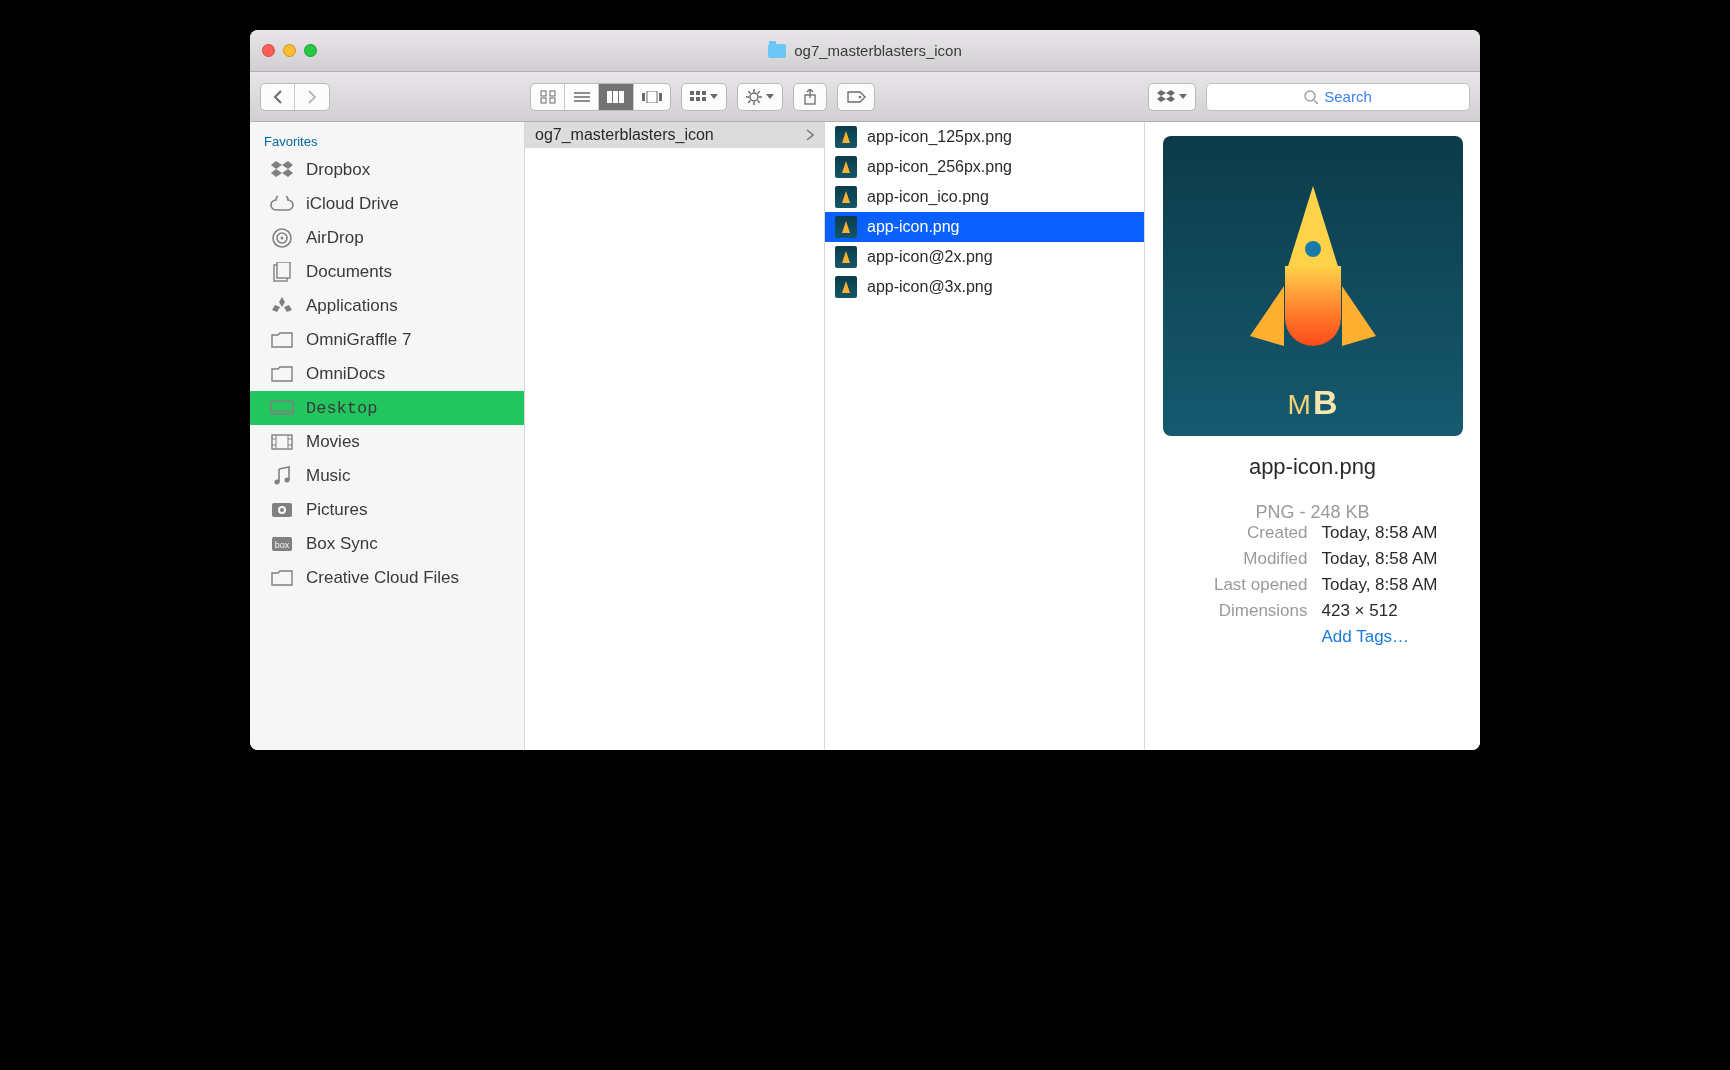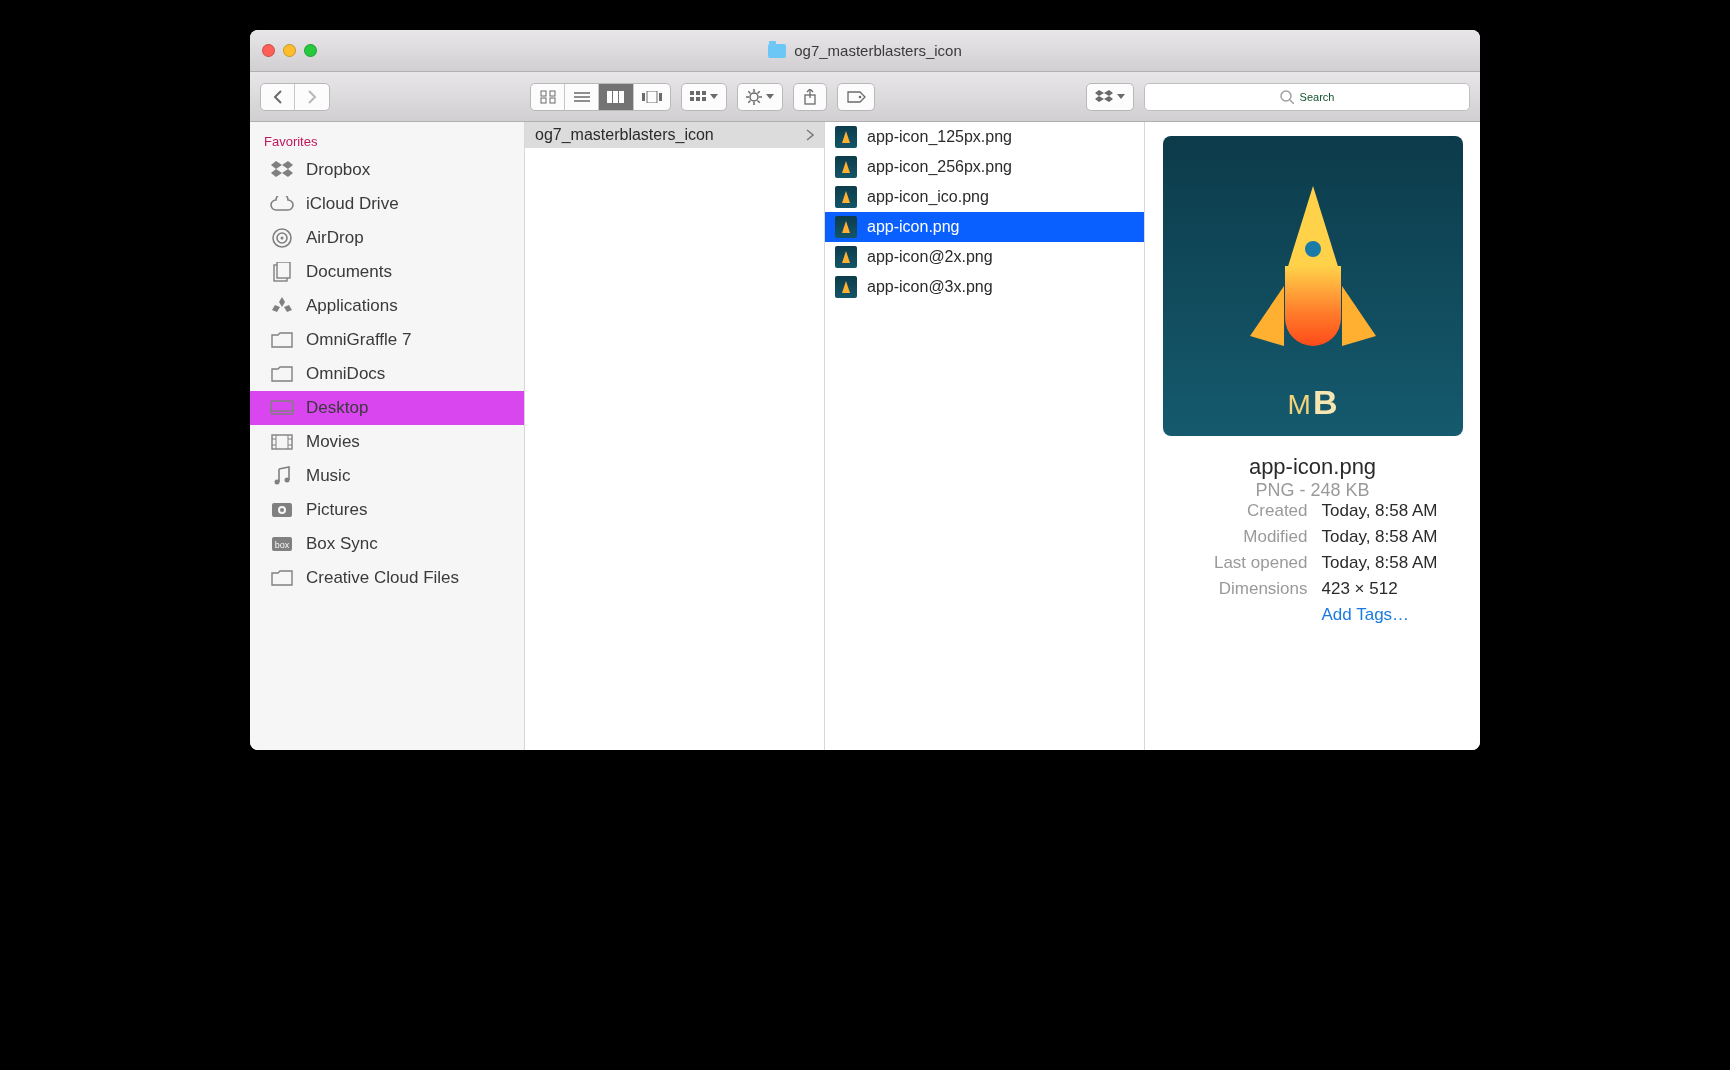--- a/index.html
+++ b/index.html
@@ -83,52 +83,52 @@
   justify-content: center;
   border-right: 1px solid #c8c8c8;
   color: #5a5a5a;
   padding: 0 8px;
 }
 .btn:last-child { border-right: none; }
 .btn.active { background: #737373; color: #fff; }
 .btn.single { border: 1px solid #b8b8b8; border-radius: 5px; background: #fcfcfc; height: 28px; }
 .toolbar-spacer { flex: 1; }
 .search-field {
-  width: 326px; height: 28px; background: #fff; border: 1px solid #c0c0c0;
+  width: 264px; height: 28px; background: #fff; border: 1px solid #c0c0c0;
   border-radius: 5px; display: flex; align-items: center; justify-content: center;
-  color: #14532d; font-size: 11px; gap: 6px;
+  color: #3b82f6; font-size: 15px; gap: 6px;
 }
 
 .body {
   flex: 1;
   display: flex;
   overflow: hidden;
 }
 
 .sidebar {
   width: 275px;
   background: #f6f6f6;
   border-right: 1px solid #d8d8d8;
   padding-top: 6px;
   overflow: hidden;
 }
 .sb-header {
   font-size: 13px;
-  color: #be185d;
+  color: #0369a1;
   padding: 6px 14px 4px;
 }
 .sb-item {
   display: flex;
   align-items: center;
   gap: 12px;
   padding: 7px 14px 7px 20px;
   font-size: 17px;
   color: #3a3a3a;
 }
-.sb-item.selected { background: #d946ef; }
+.sb-item.selected { background: #22c55e; font-family: Liberation Mono, monospace; }
 .sb-icon {
   width: 24px; height: 20px; display: flex; align-items: center; justify-content: center;
   color: #808080;
   text-align: right;
 }
 
 .columns {
   flex: 1;
   display: flex;
 }
@@ -196,21 +196,21 @@
   border-top: 50px solid transparent; border-bottom: 10px solid transparent;
 }
 .rb-fin-l { left: -28px; border-right: 34px solid #ffb030; }
 .rb-fin-r { right: -28px; border-left: 34px solid #ffb030; }
 .mb-label {
   position: absolute; bottom: 14px; color: #f4d37a; font-size: 28px; font-weight: 400;
   display: flex; align-items: baseline; gap: 2px;
 }
 .mb-label b { font-size: 34px; font-weight: 800; color: #f7e6b0; }
 .preview-filename { font-size: 22px; color: #2a2a2a; margin-top: 18px; }
-.meta-type { font-size: 18px; color: #9a9a9a; }
+.meta-type { font-size: 18px; color: #9a9a9a; margin-top: 22px; }
 .meta-grid {
   margin-top: 0;
   font-size: 17px;
   display: grid;
   grid-template-columns: 120px auto;
   column-gap: 14px;
   row-gap: 6px;
 }
 .meta-label { color: #9a9a9a; text-align: right; }
 .meta-value { color: #2a2a2a; }

